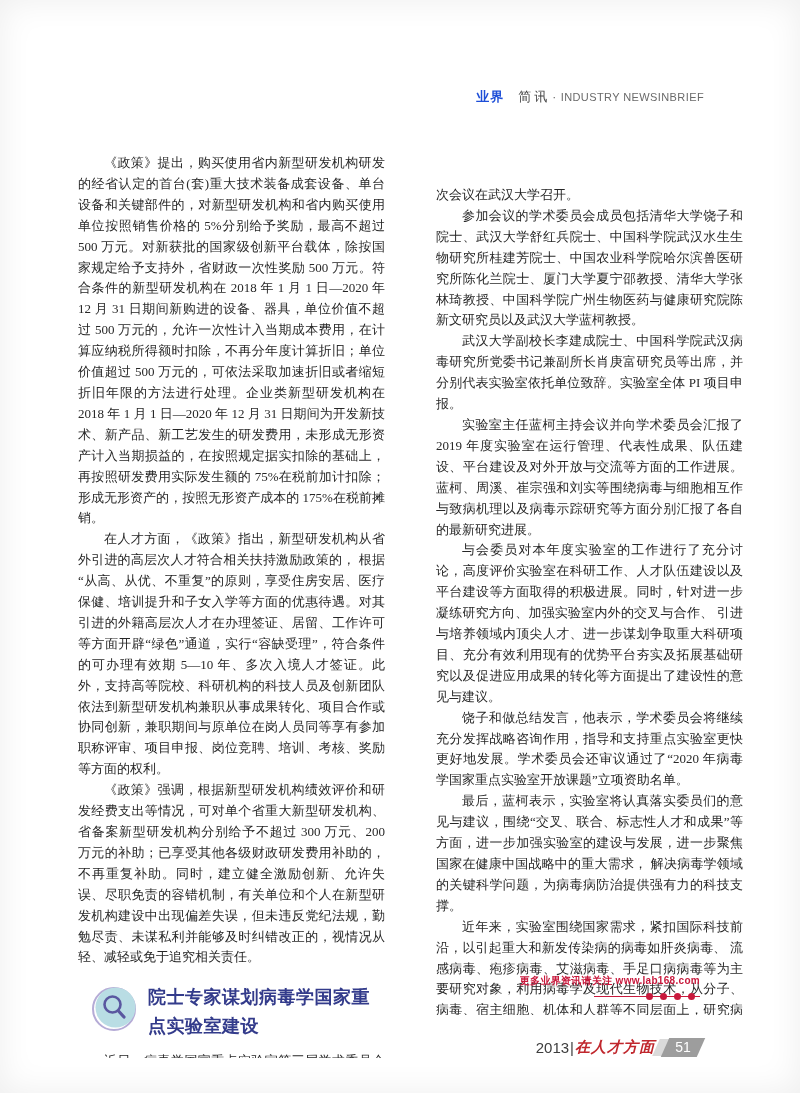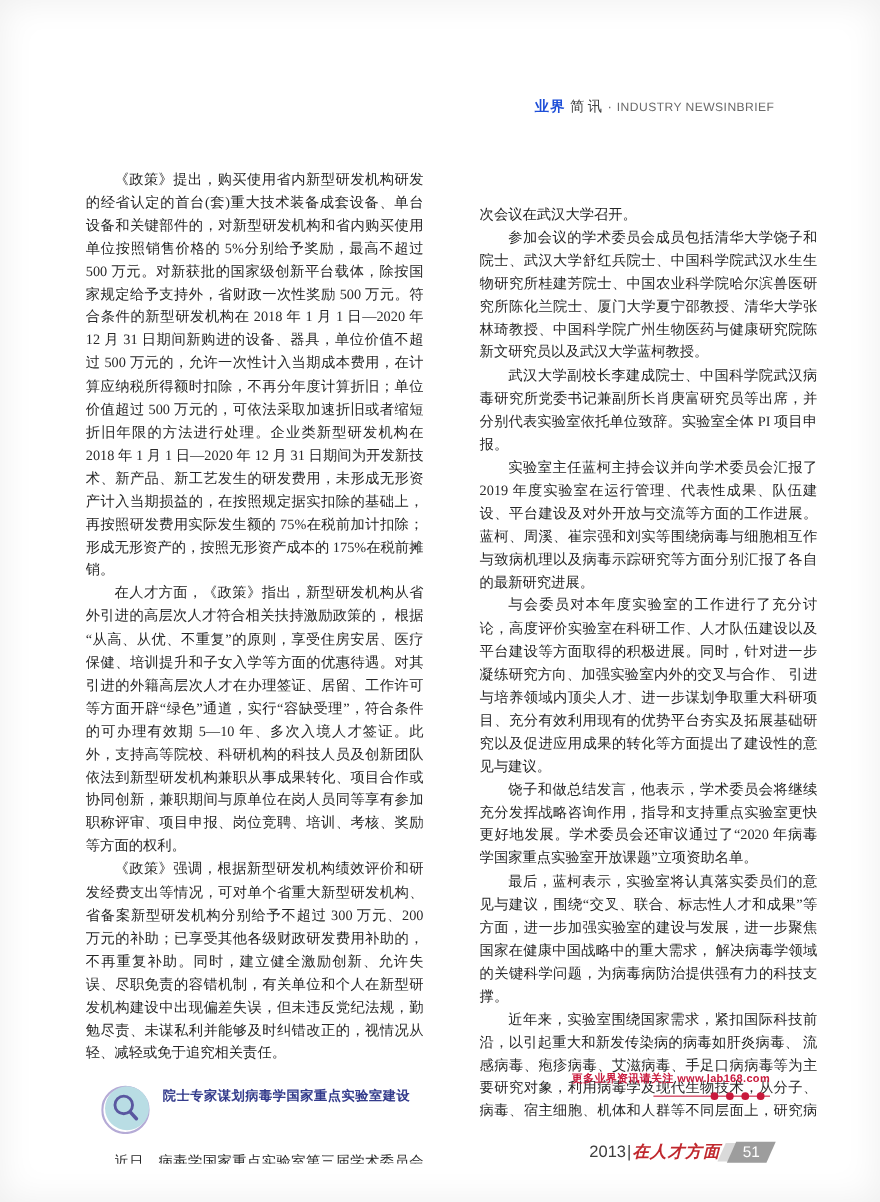--- a/index.html
+++ b/index.html
@@ -11,43 +11,43 @@
   .scan-shade{position:absolute;inset:0;pointer-events:none;
     box-shadow:inset 0 0 34px rgba(0,0,0,0.07);}
 
   
   .page-header{
     position:absolute;top:88px;left:412px;width:292px;text-align:right;
     font-family:"Liberation Sans", sans-serif;font-size:12px;color:#555;
     letter-spacing:.5px;white-space:nowrap;
   }
   .page-header .zh-bold{font-weight:bold;color:#1d4ed8;font-size:13px;letter-spacing:1px;}
-  .page-header .zh-light{color:#3f3f3f;font-size:13px;letter-spacing:3px;margin-left:4px;}
+  .page-header .zh-light{color:#3f3f3f;font-size:13px;letter-spacing:3px;margin-left:14px;}
   .page-header .bullet{color:#666;margin:0 4px 0 2px;}
   .page-header .en{color:#6a6a6a;font-size:11px;letter-spacing:.4px;}
 
   
   .col{position:absolute;top:141px;width:307px;overflow:hidden;}
   .col-left{left:78px;height:905px;margin-top:12px;}
   .col-right{left:436px;height:830px;margin-top:44px;}
   .col p{
     margin:0;font-size:13px;line-height:20.9px;text-align:justify;
     text-indent:2em;color:#272727;
   }
   .col p.no-indent{text-indent:0;}
 
   
   .article-heading{
     display:flex;align-items:flex-start;gap:10px;
     margin:15px 0 10px 14px;
   }
   .heading-icon{flex:0 0 46px;margin-top:2px;}
   .heading-text{
-    width:238px;font-family:Liberation Mono, monospace;
-    font-size:12px;font-weight:bold;line-height:29px;color:#333b8b;
+    width:238px;font-family:Liberation Serif, serif;
+    font-size:18px;font-weight:bold;line-height:29px;color:#333b8b;
     text-align:left;letter-spacing:.5px;
   }
 
   
   .endnote{
     position:absolute;left:412px;top:974px;width:307px;
     padding-right:19px;box-sizing:border-box;text-align:right;
     font-family:"Liberation Sans", sans-serif;
   }
   .endnote-text{font-size:10px;font-weight:bold;color:#c8193c;letter-spacing:.3px;}

